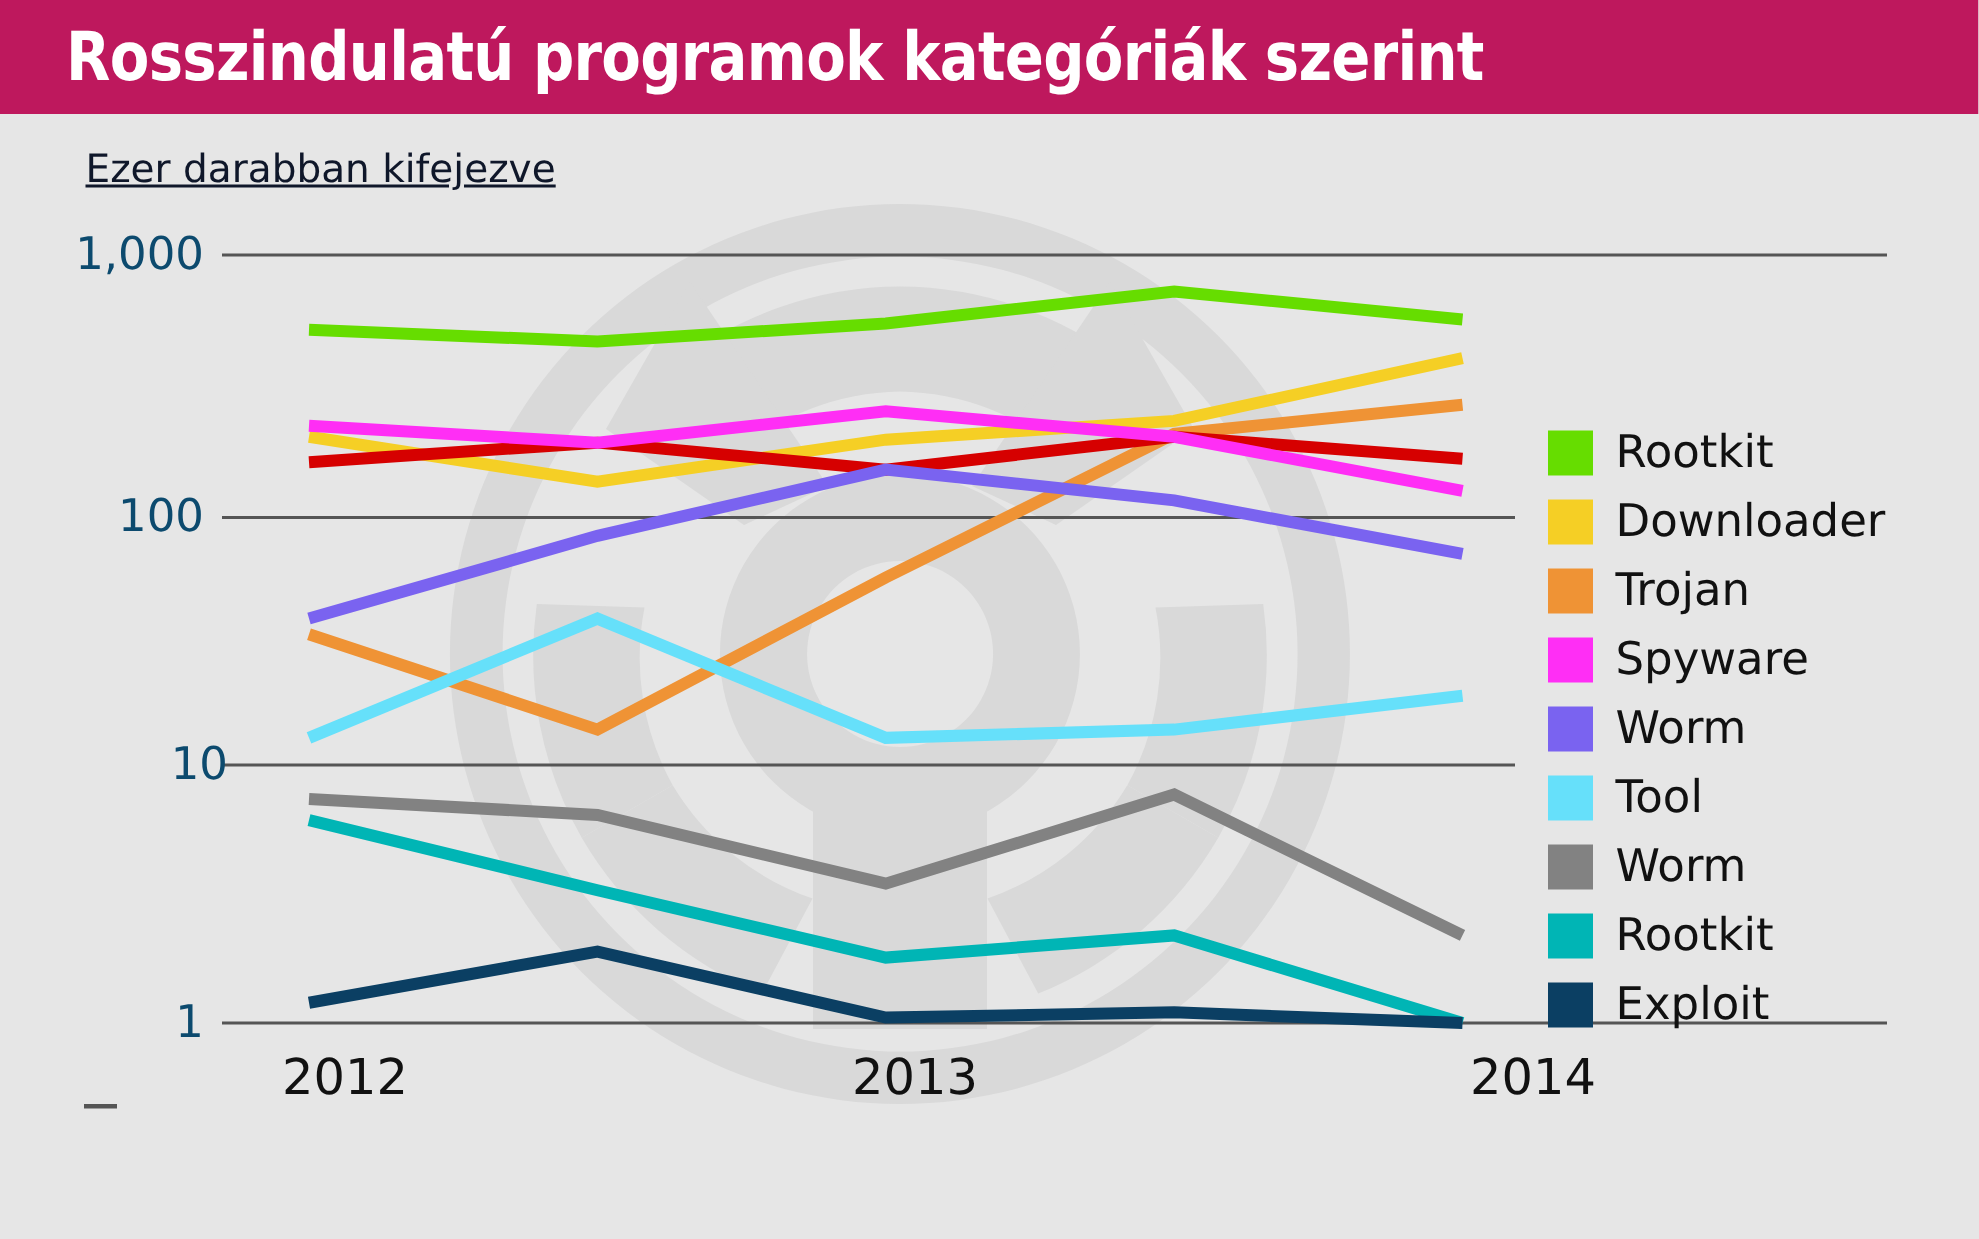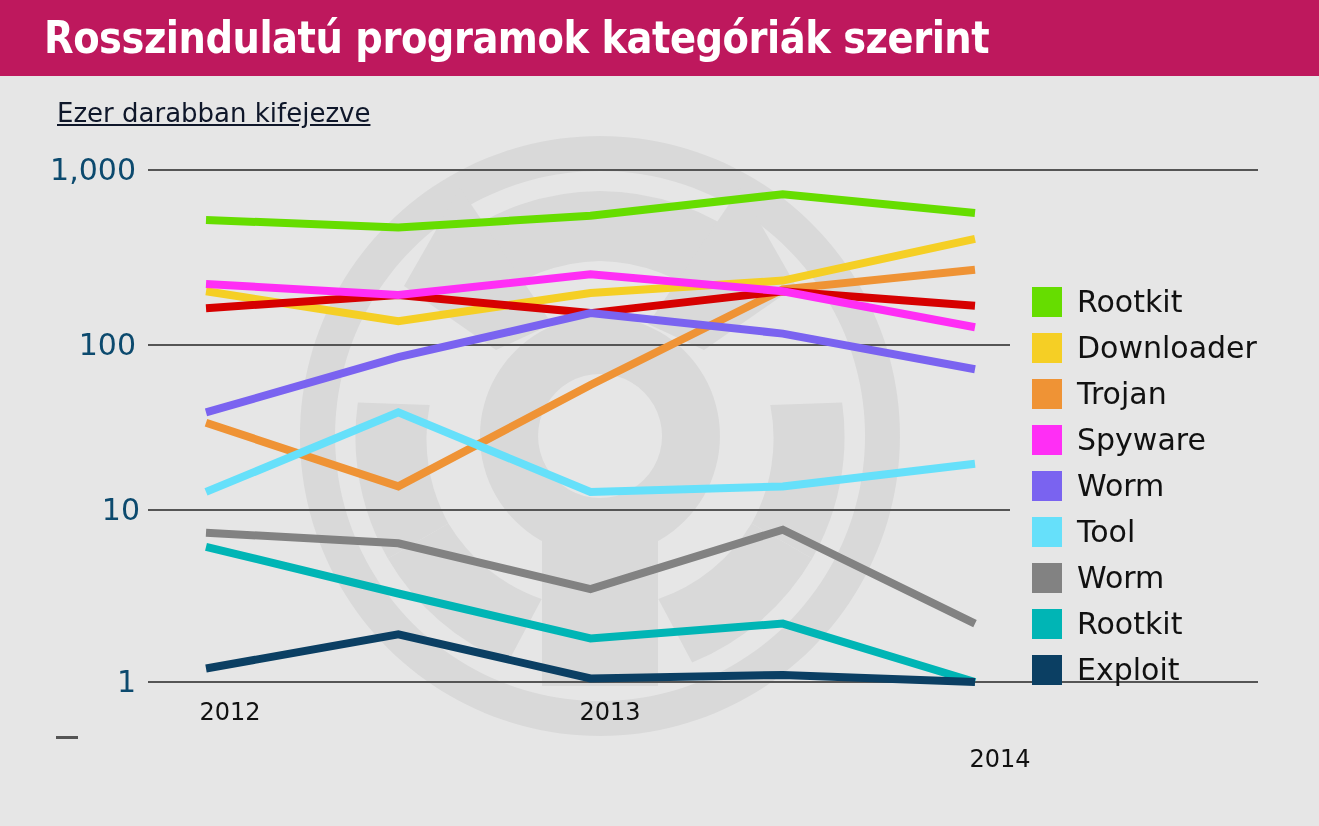--- a/index.html
+++ b/index.html
@@ -46,21 +46,21 @@
 
   
   .ytick{
     position:absolute;
     font-size:30px;color:#0c4a6e;
     text-align:right;
     white-space:nowrap;
   }
   .xtick{
     position:absolute;
-    font-size:24px;color:#111;
+    font-size:33px;color:#111;
     white-space:nowrap;
     text-align:center;
   }
 
   
   .legend{
     position:absolute;left:1032px;top:203px;
     width:270px;
   }
   .legend-item{
@@ -142,26 +142,26 @@
           <polyline points="206.0,336.4 398.3,281.2 590.5,237.1 782.8,257.6 975.0,293.3" stroke="#7a63f0" stroke-width="8" fill="none"></polyline>
           <polyline points="206.0,415.9 398.3,336.4 590.5,415.9 782.8,410.4 975.0,387.8" stroke="#66e0fa" stroke-width="8" fill="none"></polyline>
           <polyline points="206.0,456.7 398.3,467.3 590.5,513.1 782.8,453.7 975.0,547.6" stroke="#828282" stroke-width="8" fill="none"></polyline>
           <polyline points="206.0,470.8 398.3,517.5 590.5,562.4 782.8,547.6 975.0,606.0" stroke="#00b5b5" stroke-width="8" fill="none"></polyline>
           <polyline points="206.0,592.5 398.3,558.4 590.5,602.4 782.8,598.9 975.0,606.0" stroke="#0b3f63" stroke-width="8" fill="none"></polyline>
         </g>
     </svg>
 
     <div class="ytick" style="left:16px;top:76px;width:120px;">1,000</div>
     <div class="ytick" style="left:16px;top:251px;width:120px;">100</div>
-    <div class="ytick" style="left:20px;top:416px;width:120px;">10</div>
+    <div class="ytick" style="left:32px;top:416px;width:120px;">10</div>
     <div class="ytick" style="left:16px;top:588px;width:120px;">1</div>
 
     <div class="xtick" style="left:150px;top:622px;width:160px;">2012</div>
     <div class="xtick" style="left:530px;top:622px;width:160px;">2013</div>
-    <div class="xtick" style="left:920px;top:622px;width:160px;margin-top:47px;">2014</div>
+    <div class="xtick" style="left:942px;top:622px;width:160px;">2014</div>
 
     <div style="position:absolute;left:56px;top:660px;width:22px;height:3px;background:#555;"></div>
 
     <div class="legend" id="legend">
         <div class="legend-item">
           <span class="legend-swatch" style="background: rgb(102, 221, 0);"></span>
           <span class="legend-label">Rootkit</span>
         </div>
         <div class="legend-item">
           <span class="legend-swatch" style="background: rgb(245, 207, 37);"></span>

